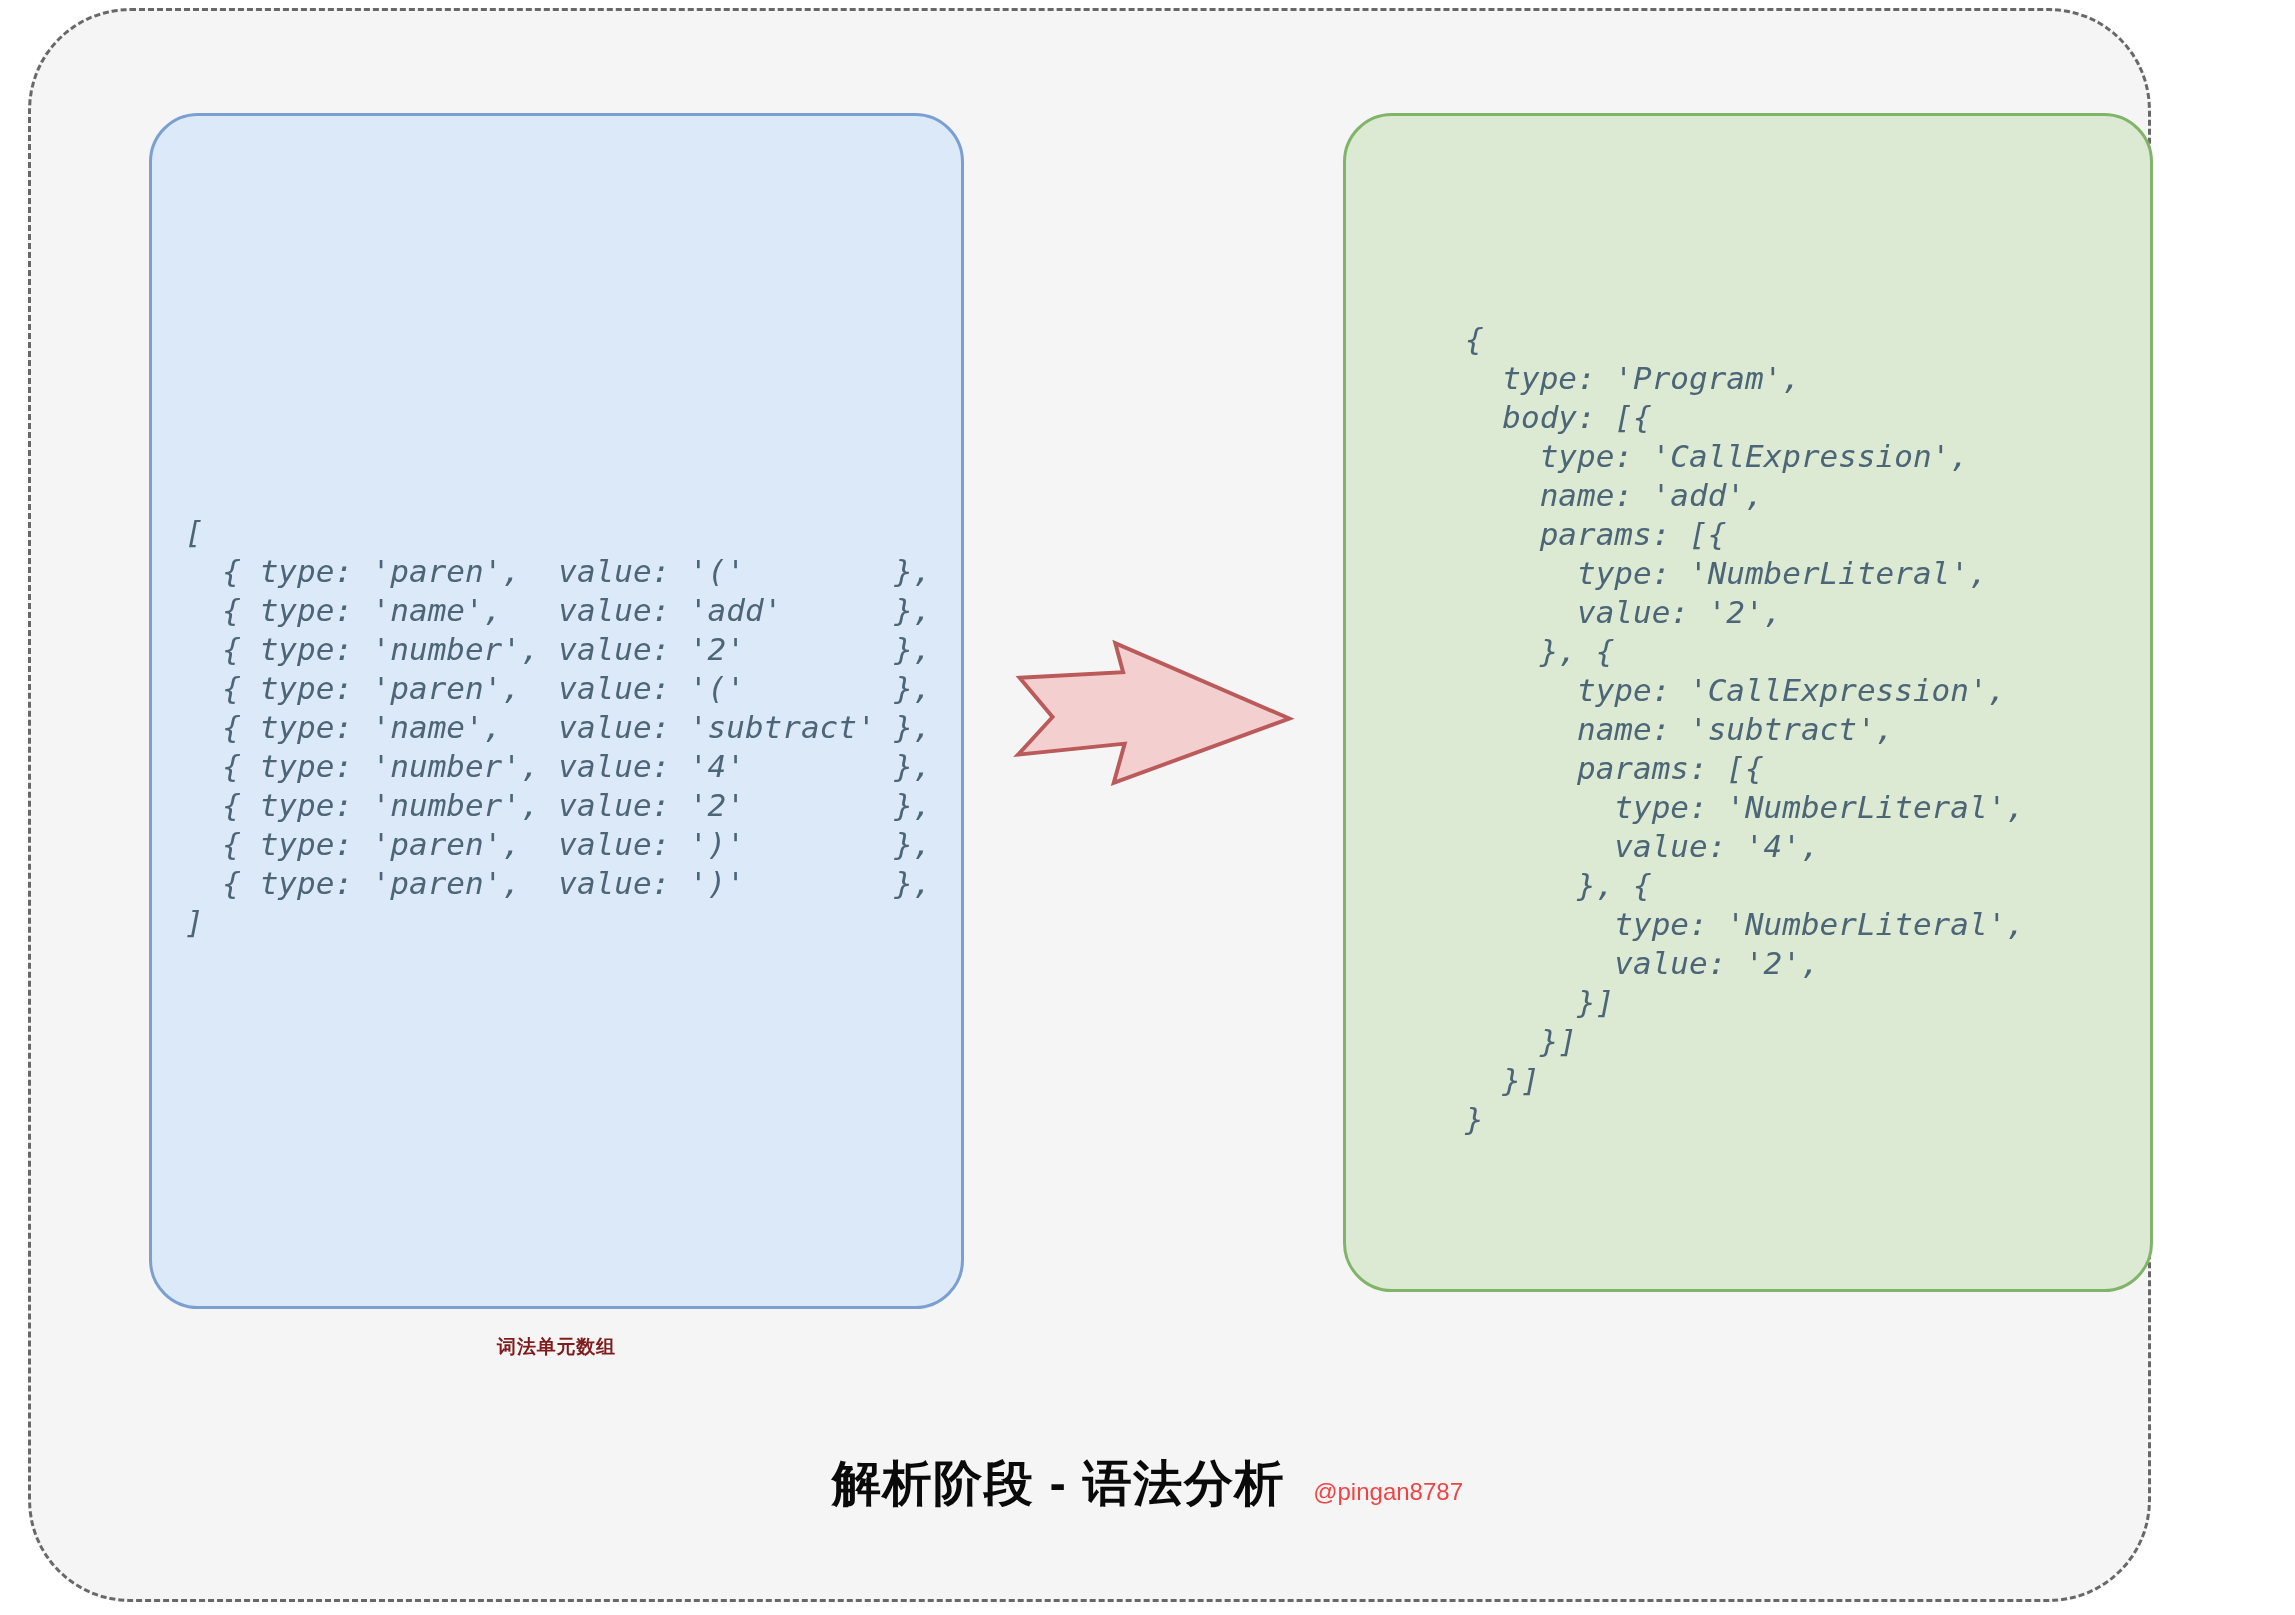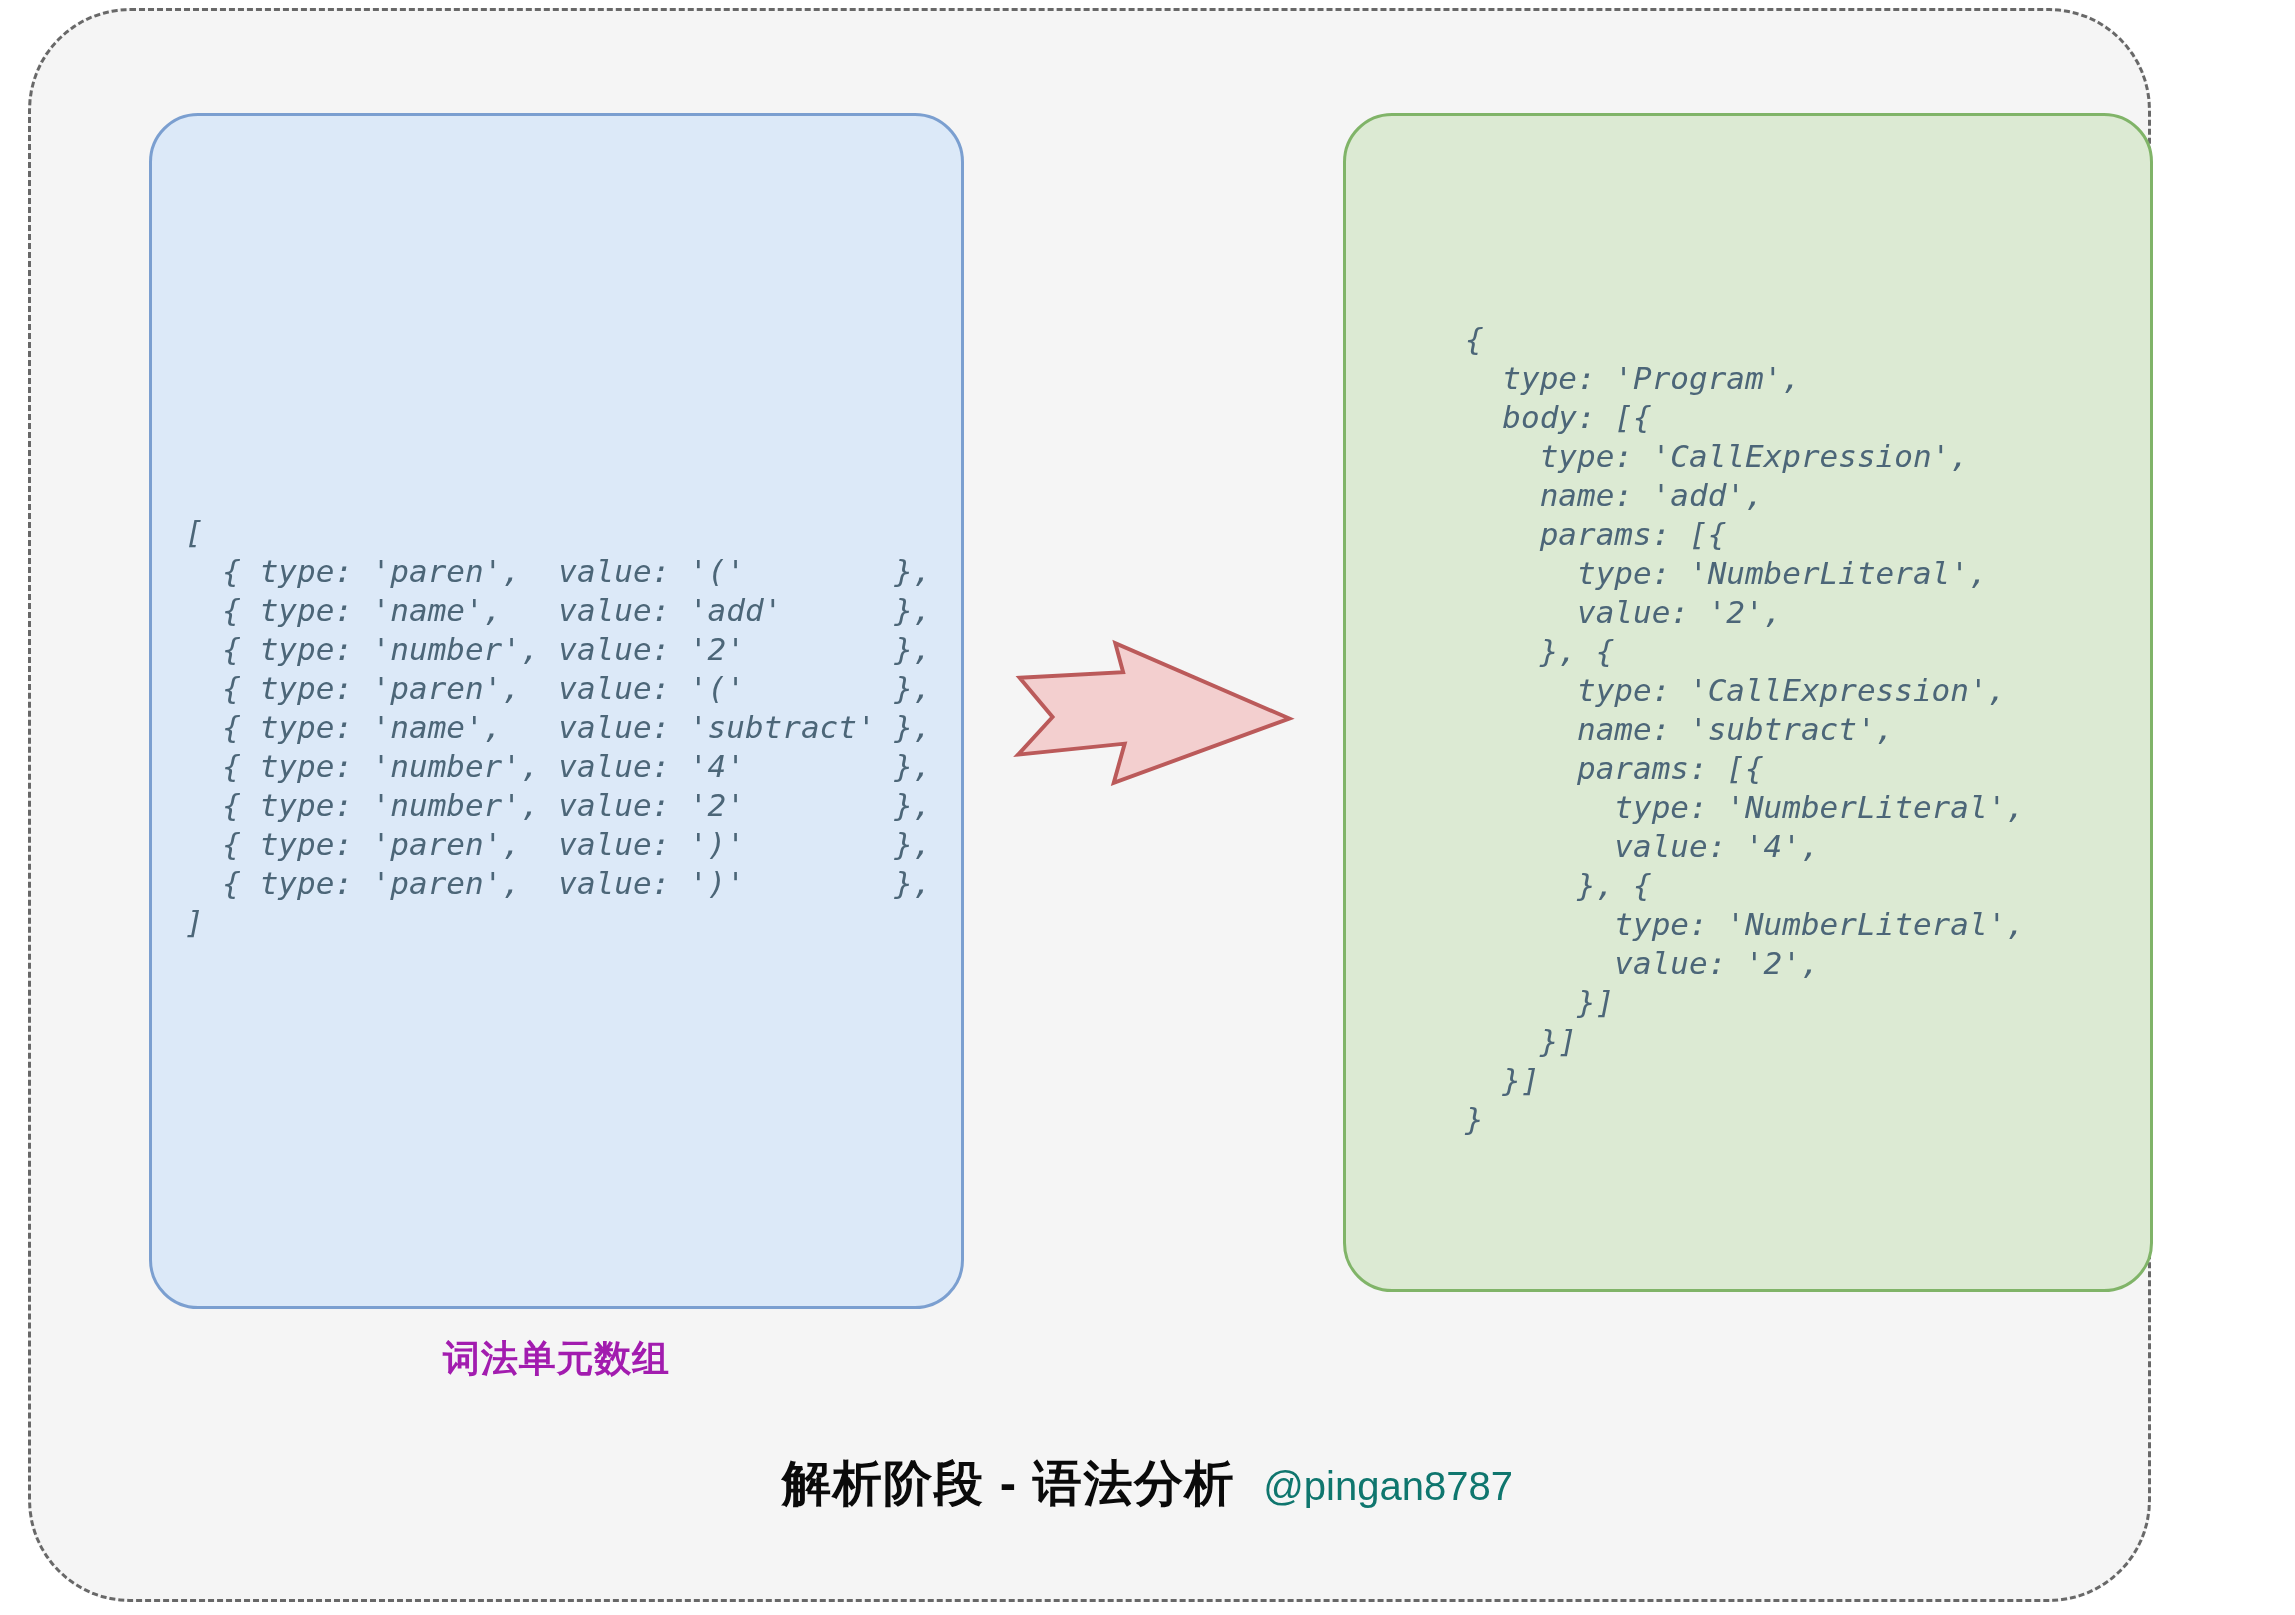--- a/index.html
+++ b/index.html
@@ -84,22 +84,22 @@
     height: 149px;
   }
   .arrow-wrap svg { display: block; width: 283px; height: 149px; }
 
   
   .caption {
     position: absolute;
     text-align: center;
     font-family: "Liberation Sans", sans-serif;
     font-weight: bold;
-    font-size: 37px;
-    color: #a21caf;
+    font-size: 19px;
+    color: #7f1d1d;
     letter-spacing: 0.8px;
   }
   .caption-tokens {
     left: 149px;
     top: 1334px;
     width: 815px;
   }
   .caption-ast {
     left: 1343px;
     top: 1334px;
@@ -121,22 +121,22 @@
     font-family: "Liberation Sans", sans-serif;
     font-weight: bold;
     font-size: 49px;
     color: #0a0a0a;
     letter-spacing: 1.6px;
     white-space: pre;
   }
   .title-handle {
     font-family: "Liberation Sans", sans-serif;
     font-weight: normal;
-    font-size: 40px;
-    color: #0f766e;
+    font-size: 24px;
+    color: #ef4444;
     white-space: pre;
   }
 </style>
 </head>
 <body>
 
 <div class="stage">
 
   <div class="outer-container"></div>
 

